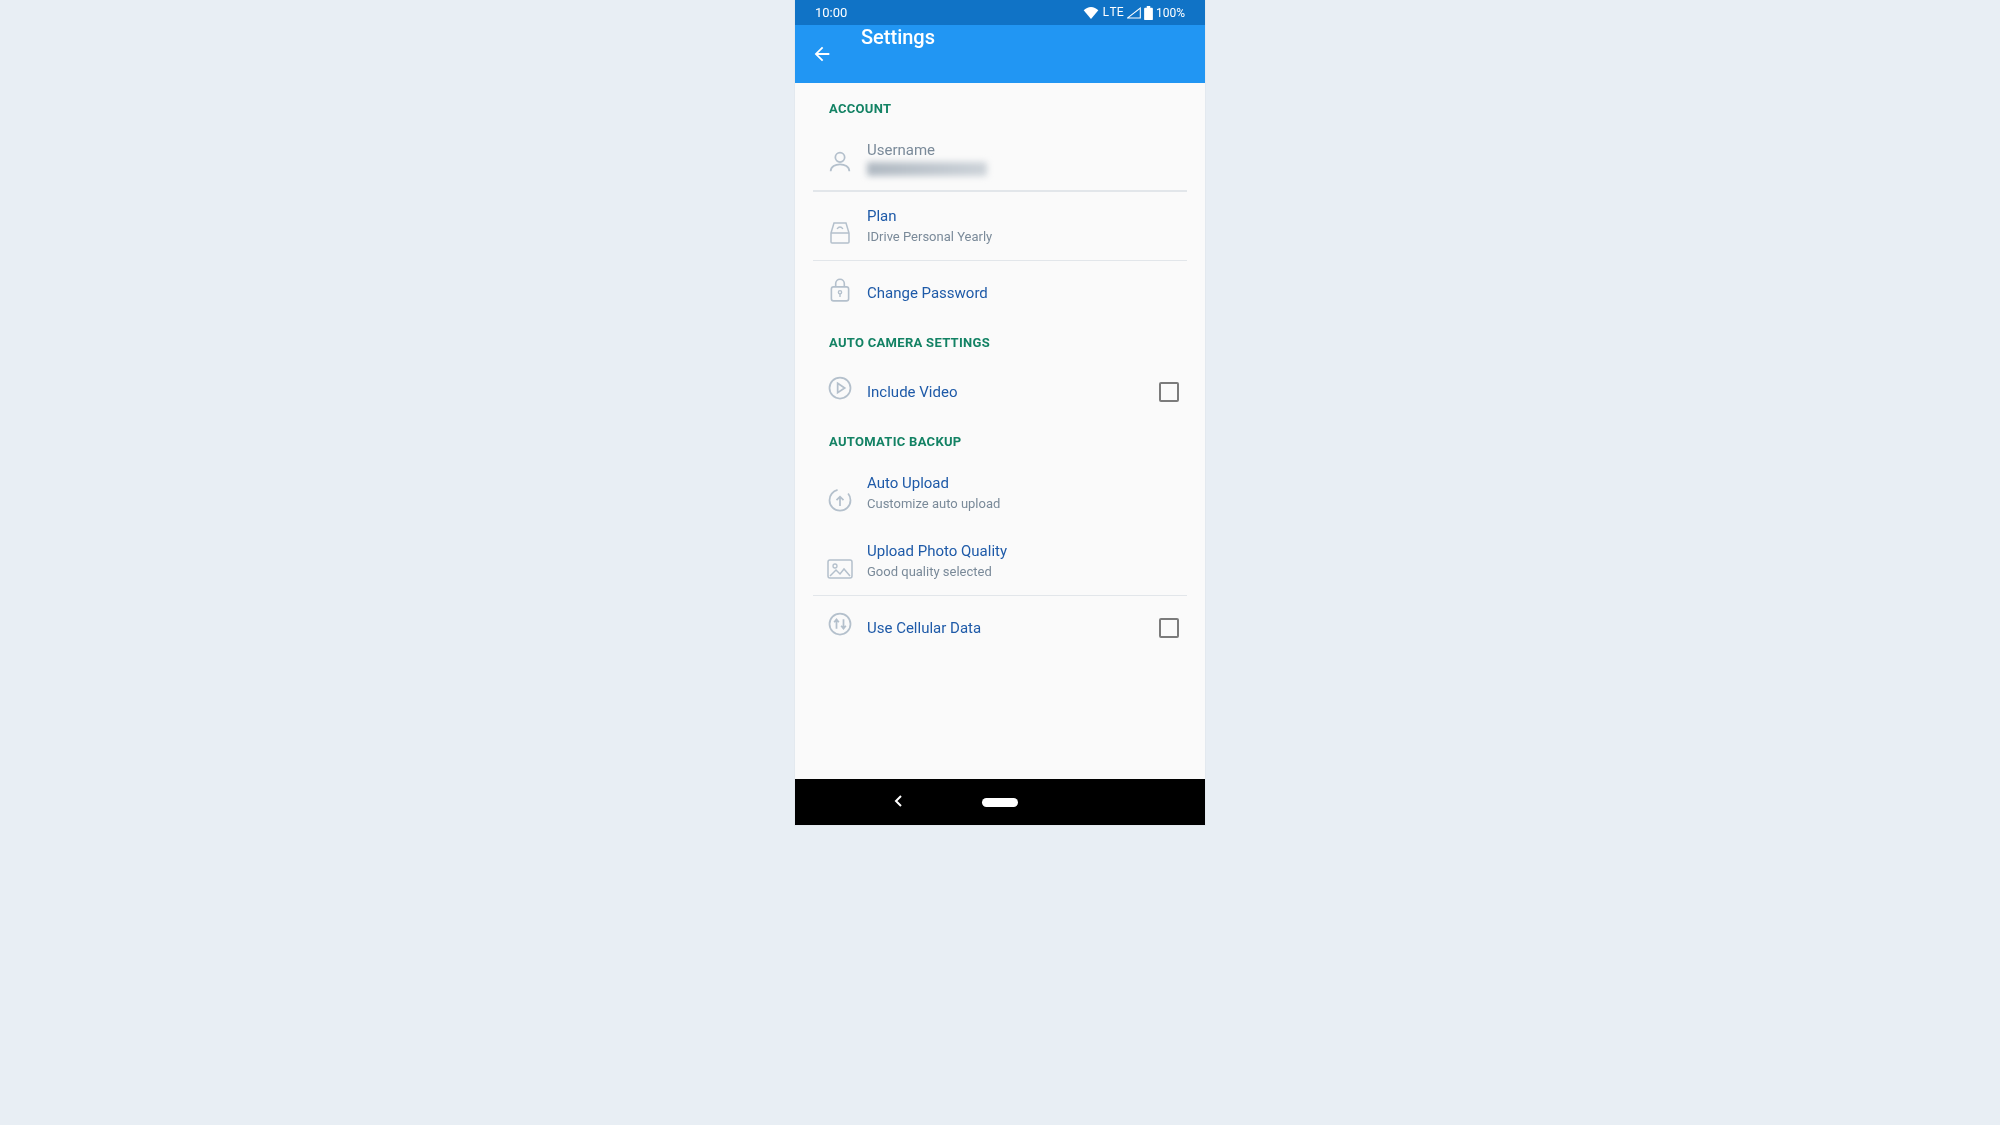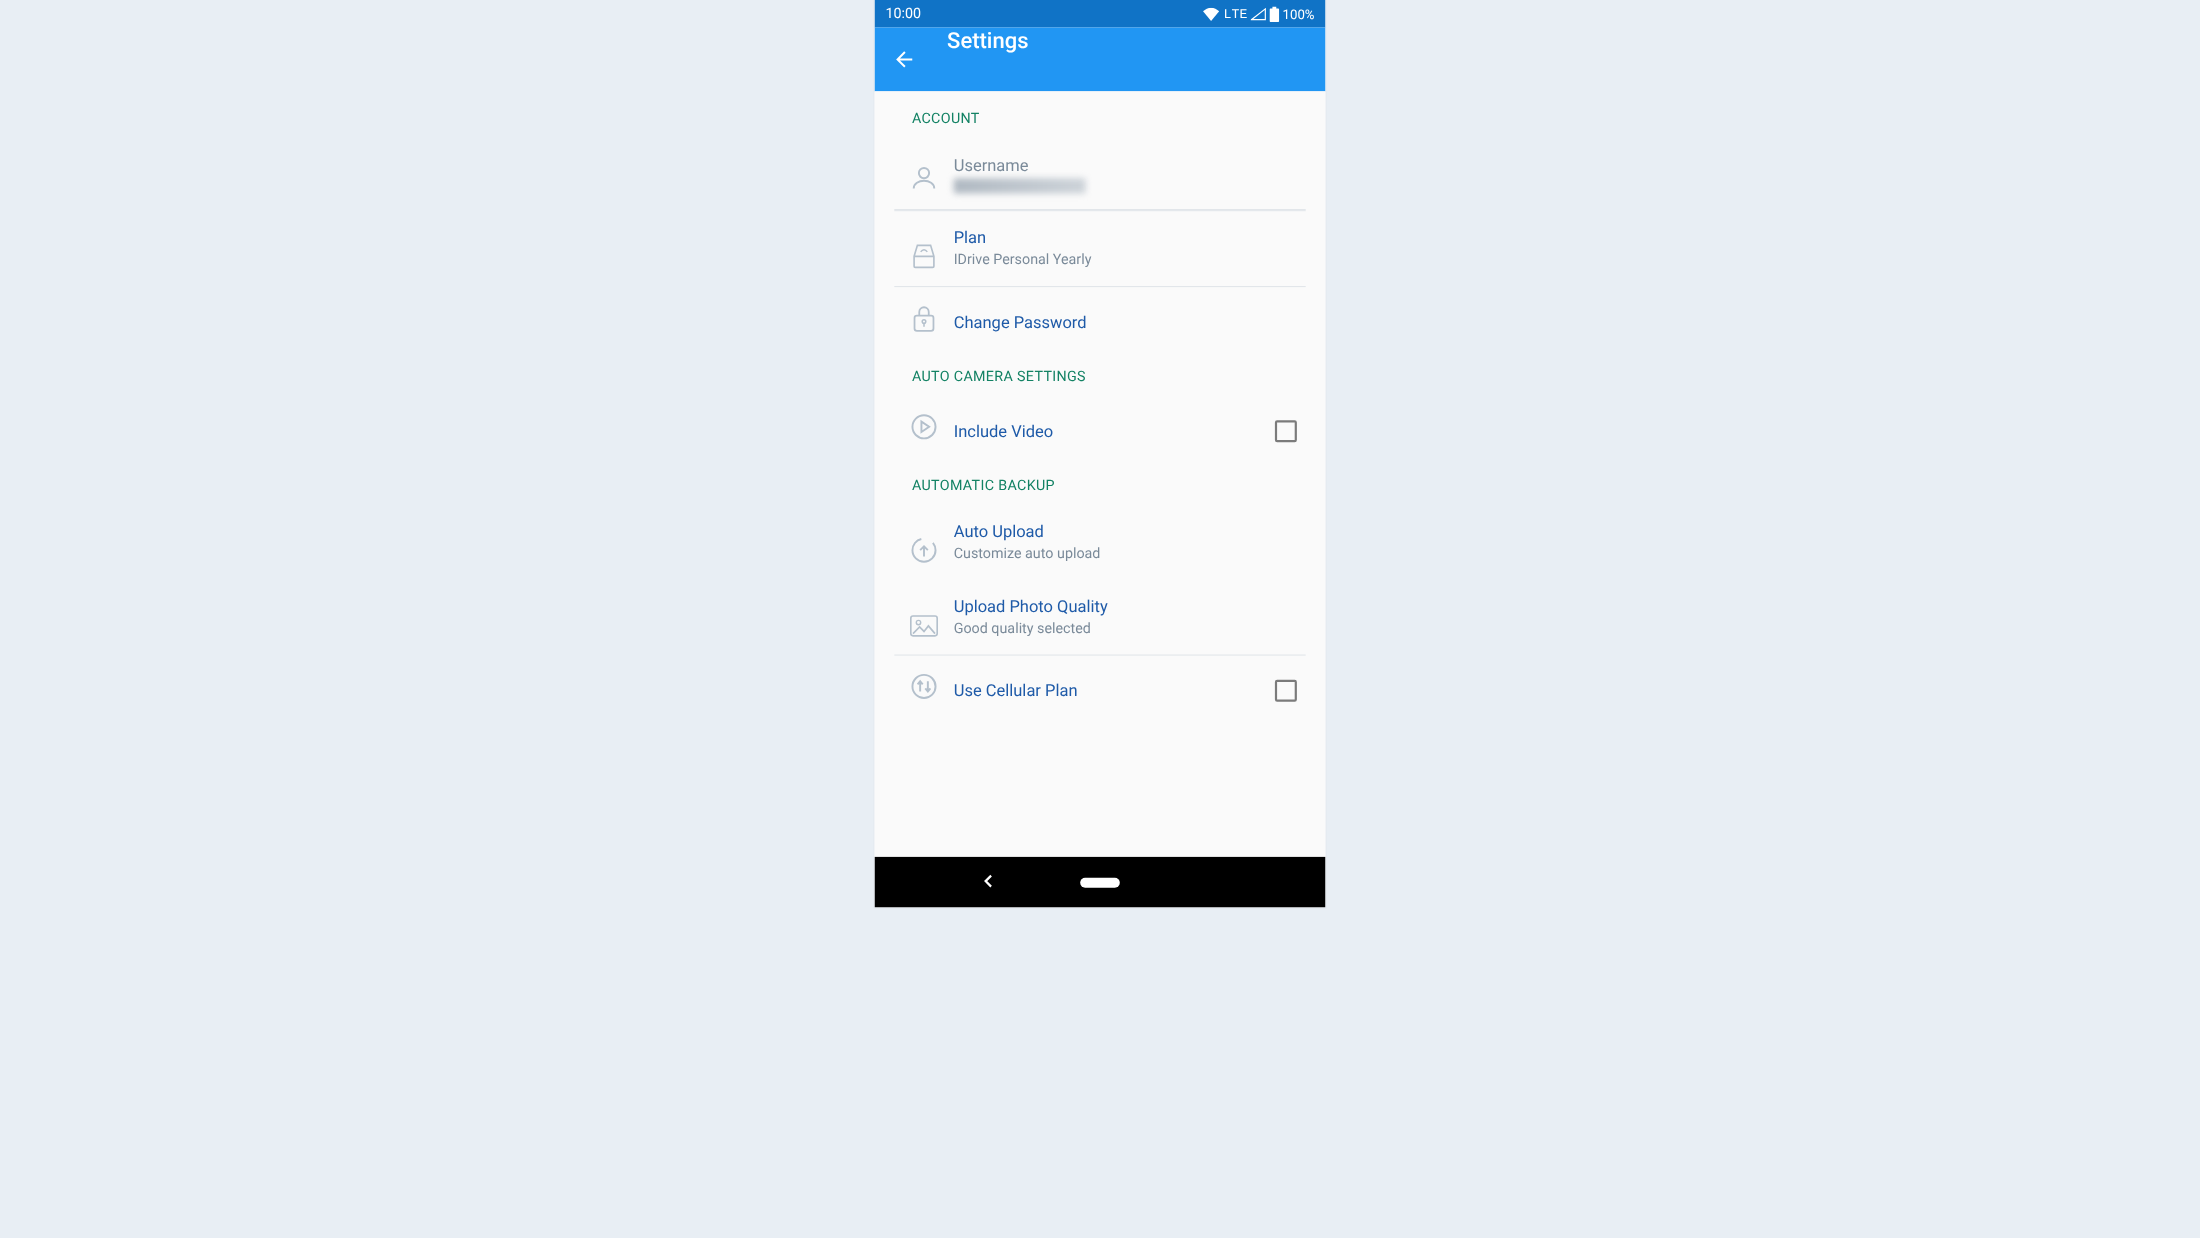--- a/index.html
+++ b/index.html
@@ -23,21 +23,21 @@
     flex-direction: column;
     box-shadow: 0 0 0 1px rgba(0,0,0,0.02);
   }
   .statusbar {
     height: 25px;
     background: #1073c6;
     color: #fff;
     display: flex;
     align-items: center;
     justify-content: space-between;
-    padding: 0 10px;
+    padding: 0 20px;
     font-size: 13px;
   }
   .status-right { display: flex; align-items: center; gap: 3px; }
   .status-right svg { display: block; }
   .appbar {
     height: 58px;
     background: #2196f3;
     color: #fff;
     display: flex;
     padding: 0 16px;
@@ -45,21 +45,21 @@
   .appbar .back { margin-right: 28px; display:flex; align-items:center; }
   .appbar .title { font-size: 20px; font-weight: 500; }
   .content {
     flex: 1;
     overflow-y: hidden;
     background: #fafafa;
   }
   .section-title {
     color: #138264;
     font-size: 13px;
-    font-weight: 400;
+    font-weight: 700;
     padding: 18px 18px 10px 34px;
     letter-spacing: 0.3px;
   }
   .row {
     display: flex;
     align-items: flex-end;
     padding: 14px 18px 14px 18px;
     position: relative;
   }
   .row .iconwrap {
@@ -251,21 +251,21 @@
     <div class="divider"></div>
 
     <div class="row">
       <div class="iconwrap">
         <svg width="28" height="28" viewBox="0 0 24 24">
             <circle cx="12" cy="12" r="9" fill="none" stroke="#b4c0cc" stroke-width="1.5"></circle>
             <path fill="none" stroke="#b4c0cc" stroke-width="1.5" d="M9 16V8m-2 2.5L9 8l2 2.5M15 8v8m2-2.5L15 16l-2-2.5"></path>
           </svg>
       </div>
       <div class="txt">
-        <div class="title-pri">Use Cellular Plan</div>
+        <div class="title-pri">Use Cellular Data</div>
       </div>
       <div class="checkbox"></div>
     </div>
 
   </div>
 
   <div class="navbar">
     <span>
       <svg width="12" height="14" viewBox="0 0 10 14">
           <path fill="#fff" d="M8 0L1 7l7 7V0z" opacity="0"></path>

